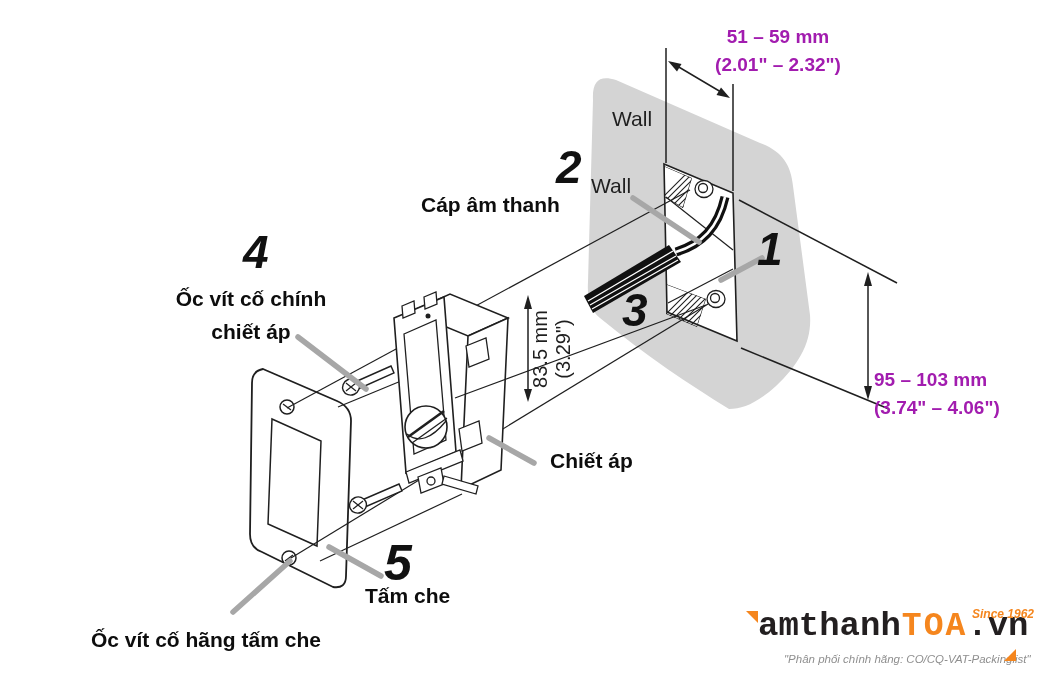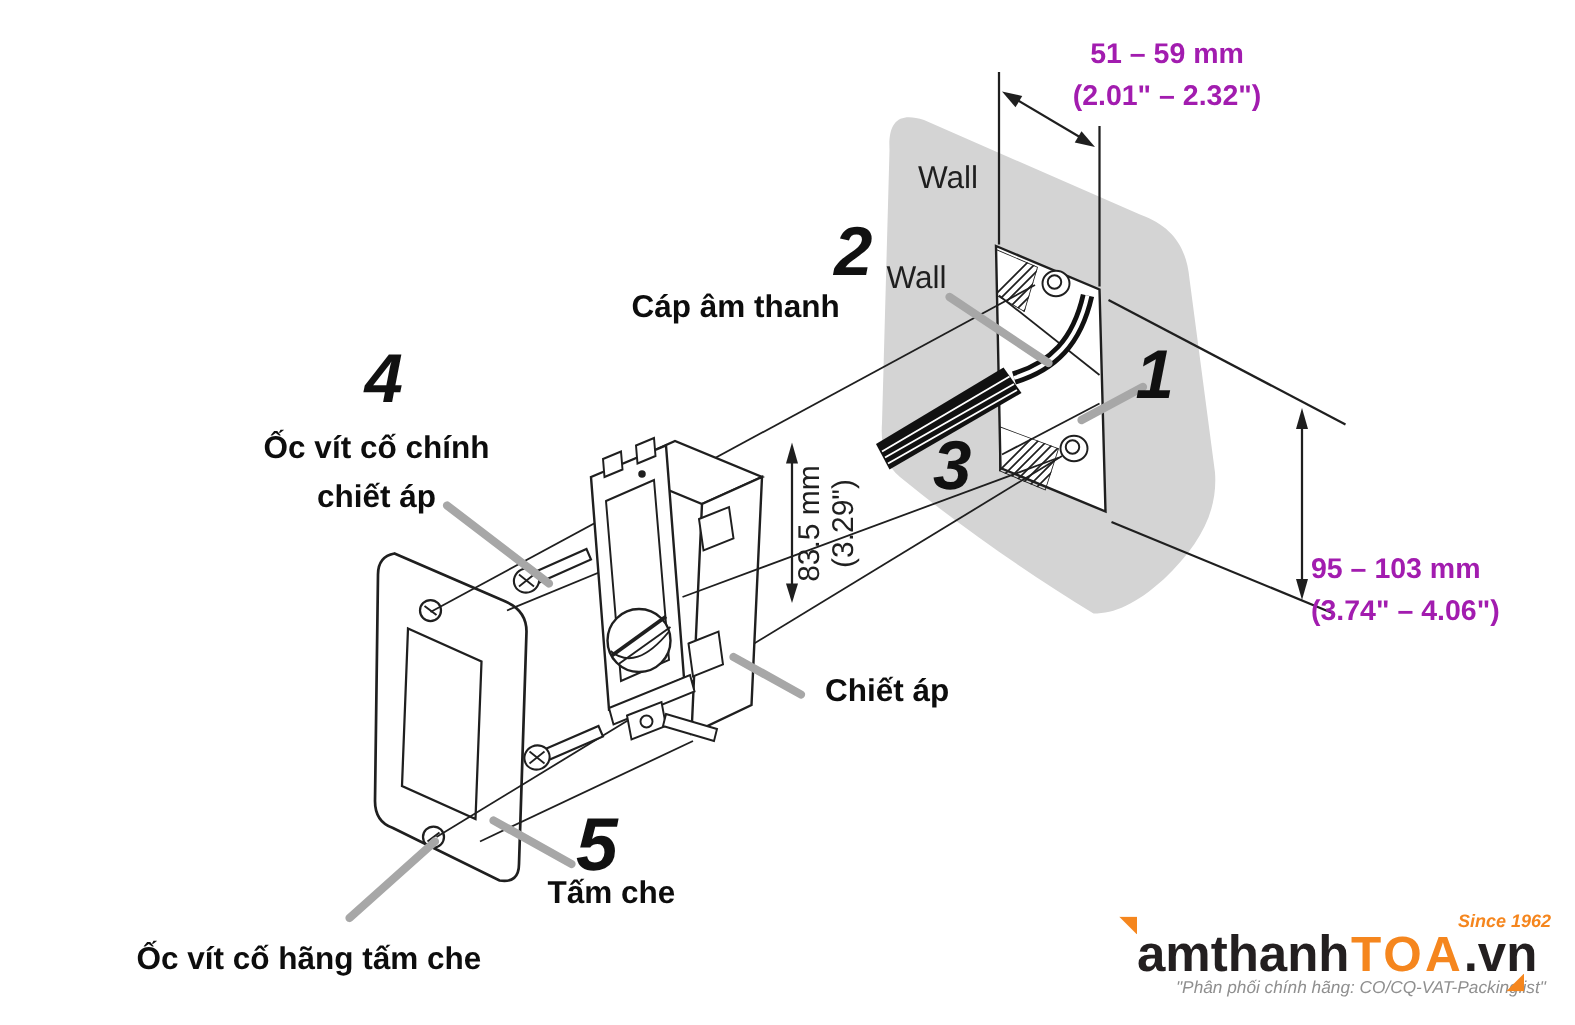--- a/index.html
+++ b/index.html
@@ -10,21 +10,21 @@
   .plain{font-size:21px;color:#1f1f1f;}
   .dimtxt{font-size:19px;line-height:28px;color:#a21caf;font-weight:bold;}
   .vn{font-size:21px;font-weight:bold;color:#0d0d0d;}
   .num{font-size:46px;font-weight:bold;font-style:italic;color:#111;line-height:1;}
   .center{text-align:center;}
   .rotbox{position:absolute;left:494px;top:293px;width:116px;height:112px;
           display:flex;align-items:center;justify-content:center;}
   .rotinner{transform:rotate(-90deg);text-align:center;font-size:20px;line-height:23px;color:#1f1f1f;}
   
   .logo{position:absolute;left:744px;top:601px;width:300px;height:78px;}
-  .brandrow{position:absolute;left:14px;top:16px;display:flex;align-items:flex-start;}
+  .brandrow{position:absolute;left:14px;top:6px;display:flex;align-items:flex-end;font-family:Liberation Mono, monospace;}
   .brand-prefix{font-size:34px;font-weight:bold;color:#231f20;letter-spacing:0px;}
   .brand-main{font-size:33px;font-weight:bold;color:#f5861e;letter-spacing:2px;margin-left:1px;}
   .brand-tld{font-size:34px;font-weight:bold;color:#231f20;}
   .since{position:absolute;left:228px;top:6px;font-size:12px;font-weight:bold;font-style:italic;color:#f5861e;}
   .tagline{position:absolute;left:40px;top:52px;font-size:11.5px;font-style:italic;color:#8f8f8f;}
   .tri{position:absolute;background:#f5861e;}
   .tri-left{left:2px;top:10px;width:12px;height:12px;clip-path:polygon(100% 0,0 0,100% 100%);}
   .tri-right{left:260px;top:48px;width:12px;height:12px;clip-path:polygon(100% 0,100% 100%,0 100%);}
 </style>
 </head>

